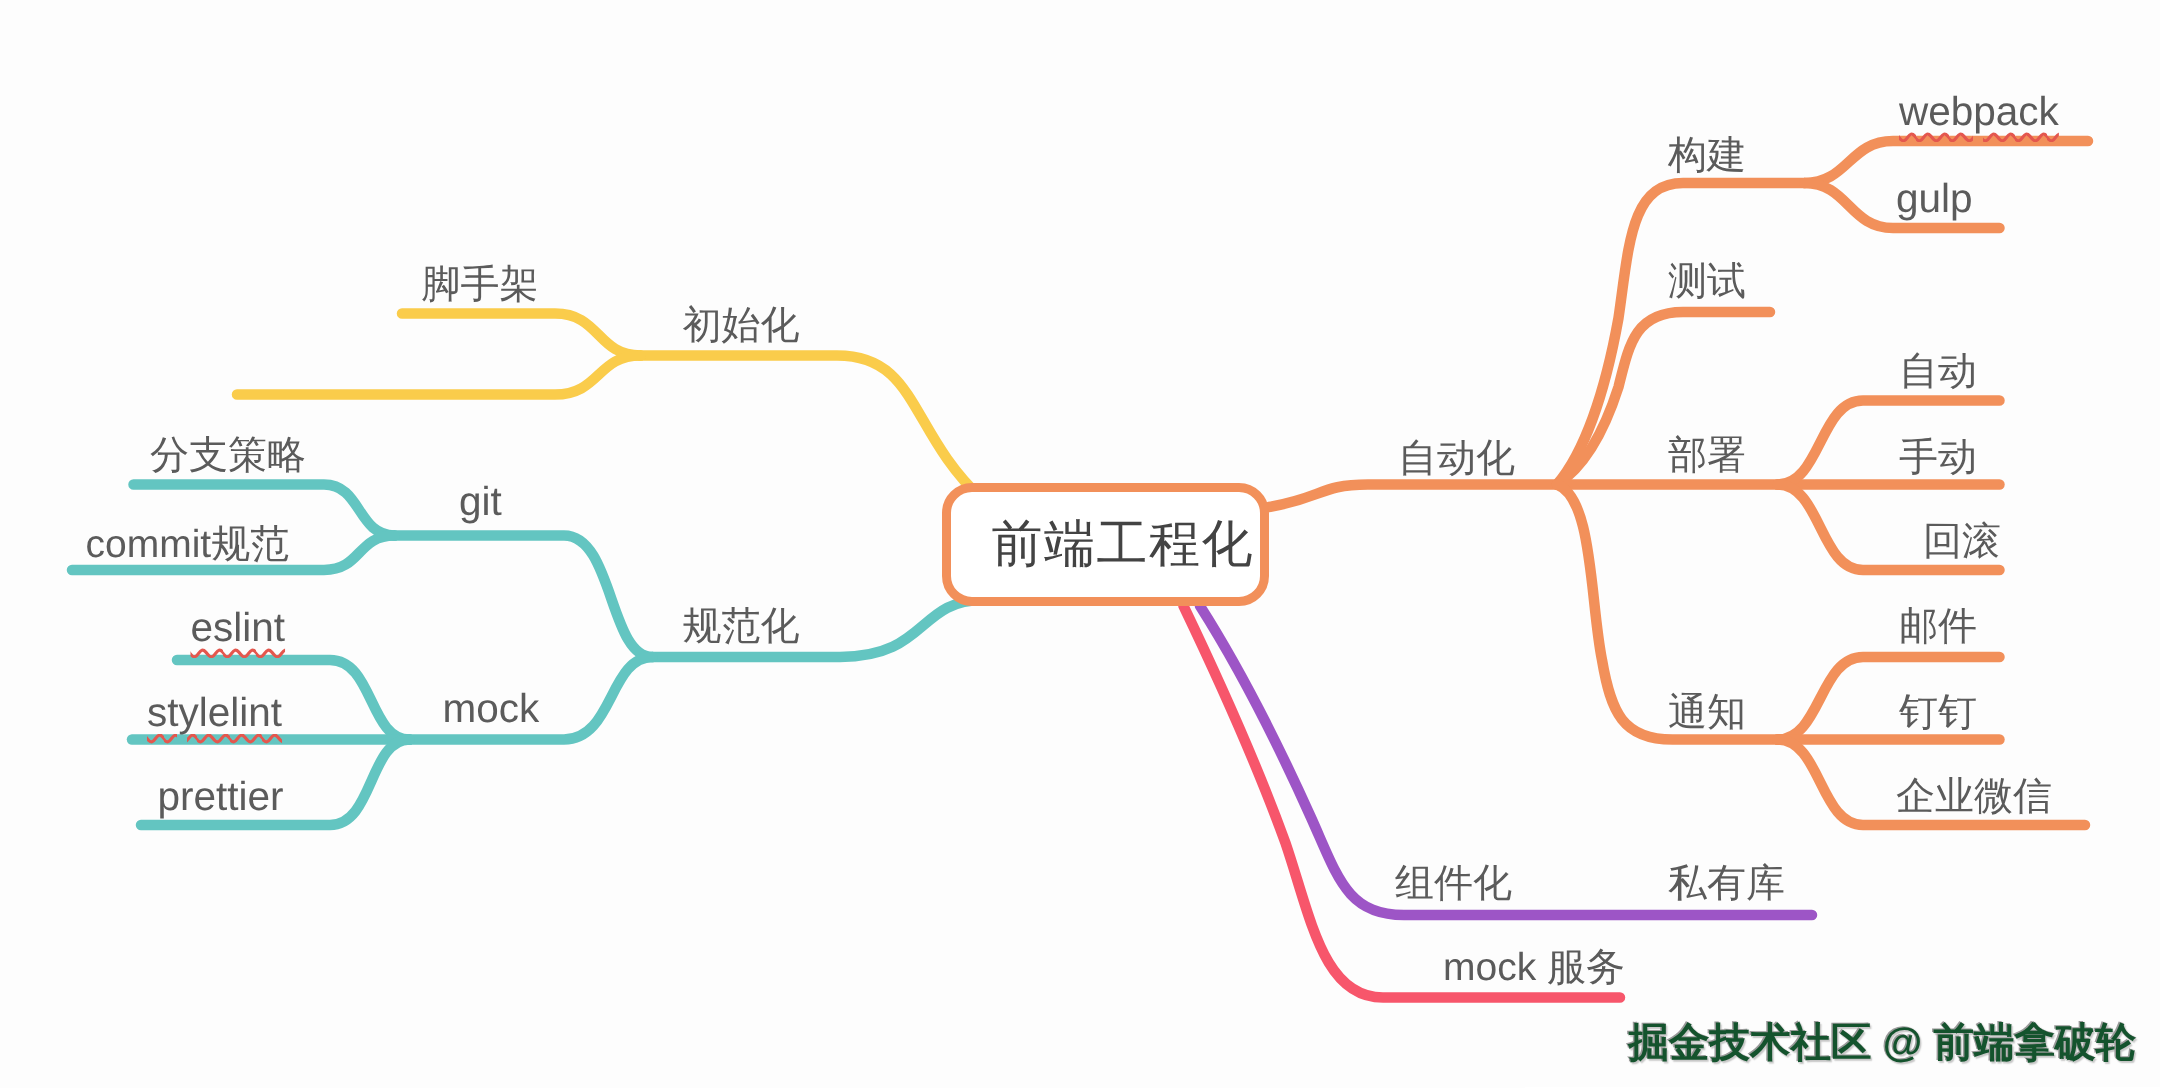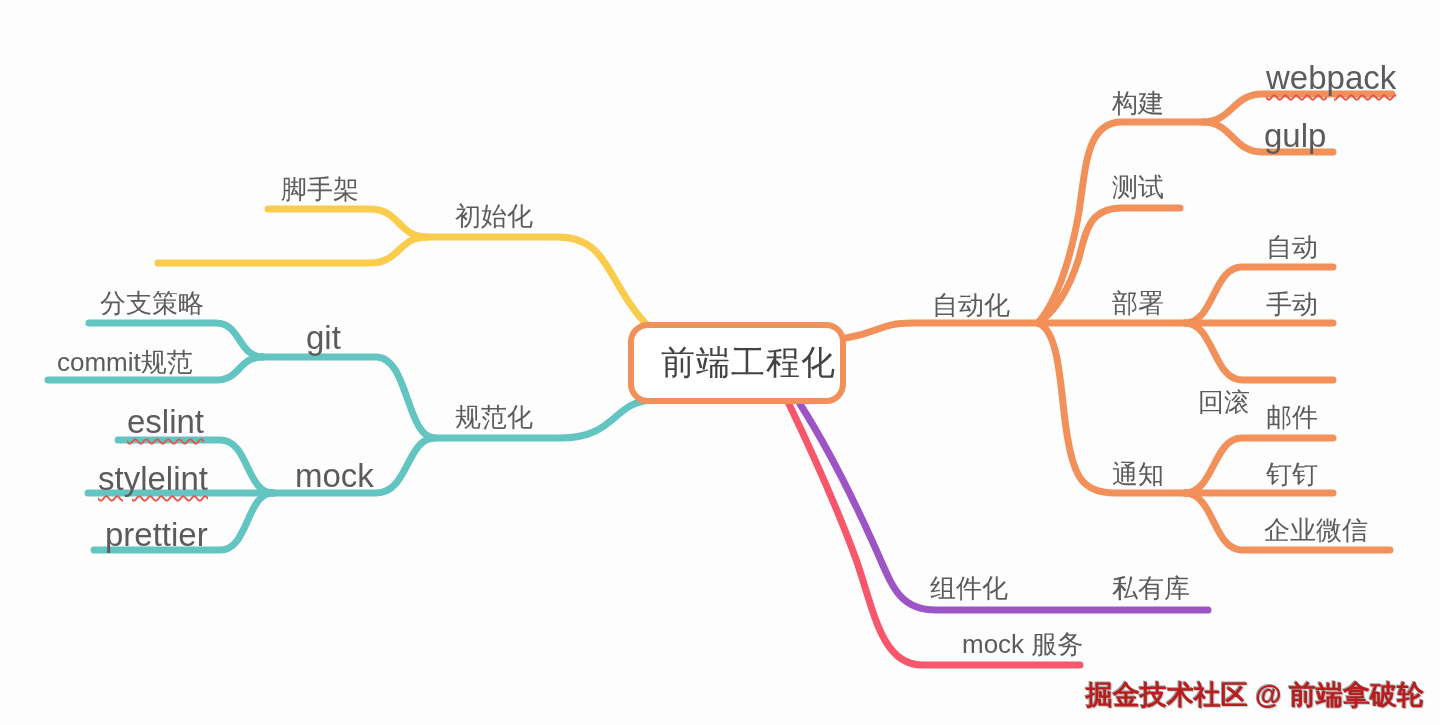--- a/index.html
+++ b/index.html
@@ -6,38 +6,38 @@
   .stage {
     position:relative; width:1440px; height:725px;
     background:#FDFDFD; overflow:hidden;
     font-family:"Liberation Sans","DejaVu Sans",sans-serif;
   }
   svg.lines { position:absolute; left:0; top:0; }
   .node-label {
     position:absolute; font-size:26px; color:#5B5B5B;
     white-space:nowrap; line-height:1.1; cursor:default;
   }
-  .latin { font-size:33px; }
+  .latin { font-size:27px; }
   .misspell {
     text-decoration:underline wavy #E4574E;
     text-decoration-thickness:2px;
     text-underline-offset:5px;
   }
   .root-node {
     position:absolute; left:628px; top:322px; width:218px; height:82px;
     box-sizing:border-box; background:#FFFFFF;
     border:6px solid #F2905A; border-radius:20px;
     display:flex; align-items:center; justify-content:center;padding-left:23px;
   }
   .root-node span {
     font-size:34px; font-weight:500; color:#434343; letter-spacing:1px;
   }
   .watermark {
     position:absolute; right:16px; bottom:12px;
-    font-size:27px; font-weight:700; color:#b91c1c;
+    font-size:27px; font-weight:700; color:#14532d;
     text-shadow:-1px -1px 0 #9A9A9A, 1px 1px 1px #C6C6C6, 0 0 1px #B0B0B0;
     white-space:nowrap;
   }
 </style>
 </head>
 <body>
 
 <div class="stage">
 
   <svg class="lines" width="1440" height="725" viewBox="0 0 1440 725">
@@ -100,21 +100,21 @@
   <span class="node-label latin" style="left:105px; top:517px;">prettier</span>
 
   <span class="node-label" style="left:932px; top:291px;">自动化</span>
   <span class="node-label" style="left:1112px; top:89px;">构建</span>
   <span class="node-label latin misspell" style="left:1266px; top:60px;">webpack</span>
   <span class="node-label latin" style="left:1264px; top:118px;">gulp</span>
   <span class="node-label" style="left:1112px; top:173px;">测试</span>
   <span class="node-label" style="left:1112px; top:289px;">部署</span>
   <span class="node-label" style="left:1266px; top:233px;">自动</span>
   <span class="node-label" style="left:1266px; top:290px;">手动</span>
-  <span class="node-label" style="left:1198px; top:346px;margin-top:42px;">回滚</span>
+  <span class="node-label" style="left:1282px; top:346px;">回滚</span>
   <span class="node-label" style="left:1112px; top:460px;">通知</span>
   <span class="node-label" style="left:1266px; top:403px;">邮件</span>
   <span class="node-label" style="left:1266px; top:460px;">钉钉</span>
   <span class="node-label" style="left:1264px; top:516px;">企业微信</span>
 
   <span class="node-label" style="left:930px; top:574px;">组件化</span>
   <span class="node-label" style="left:1112px; top:574px;">私有库</span>
 
   <span class="node-label" style="left:962px; top:630px;">mock 服务</span>
 

